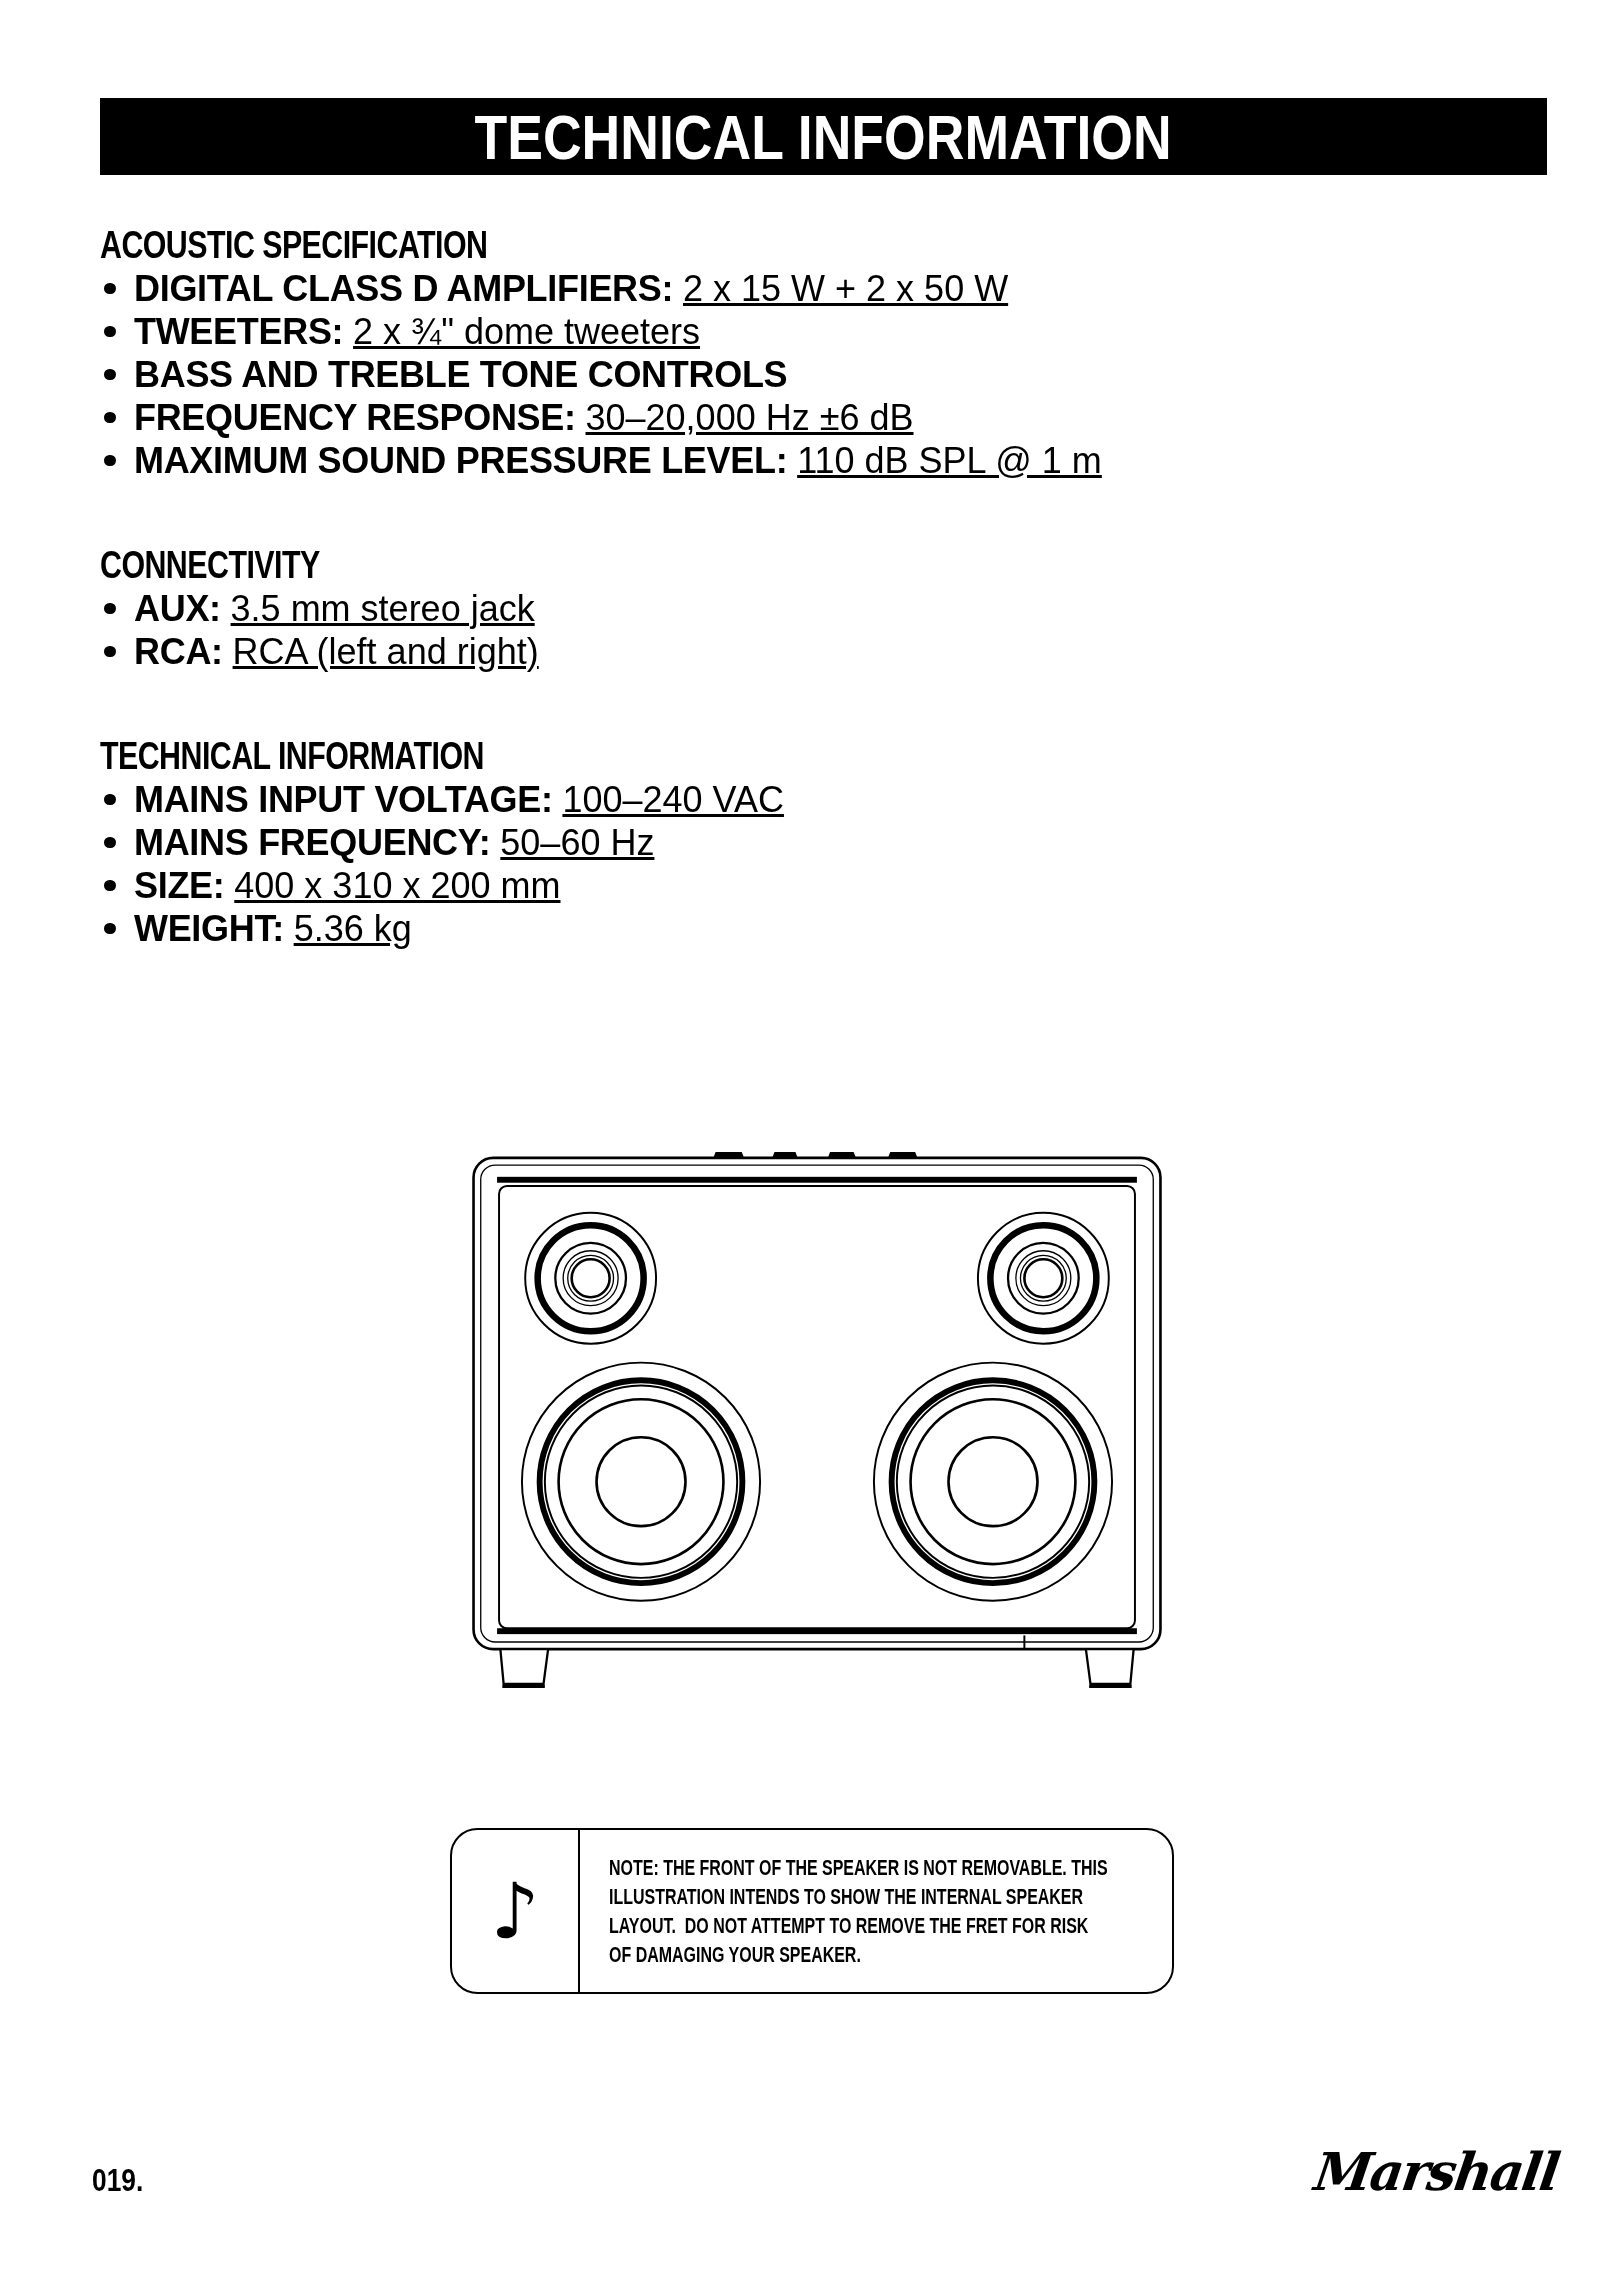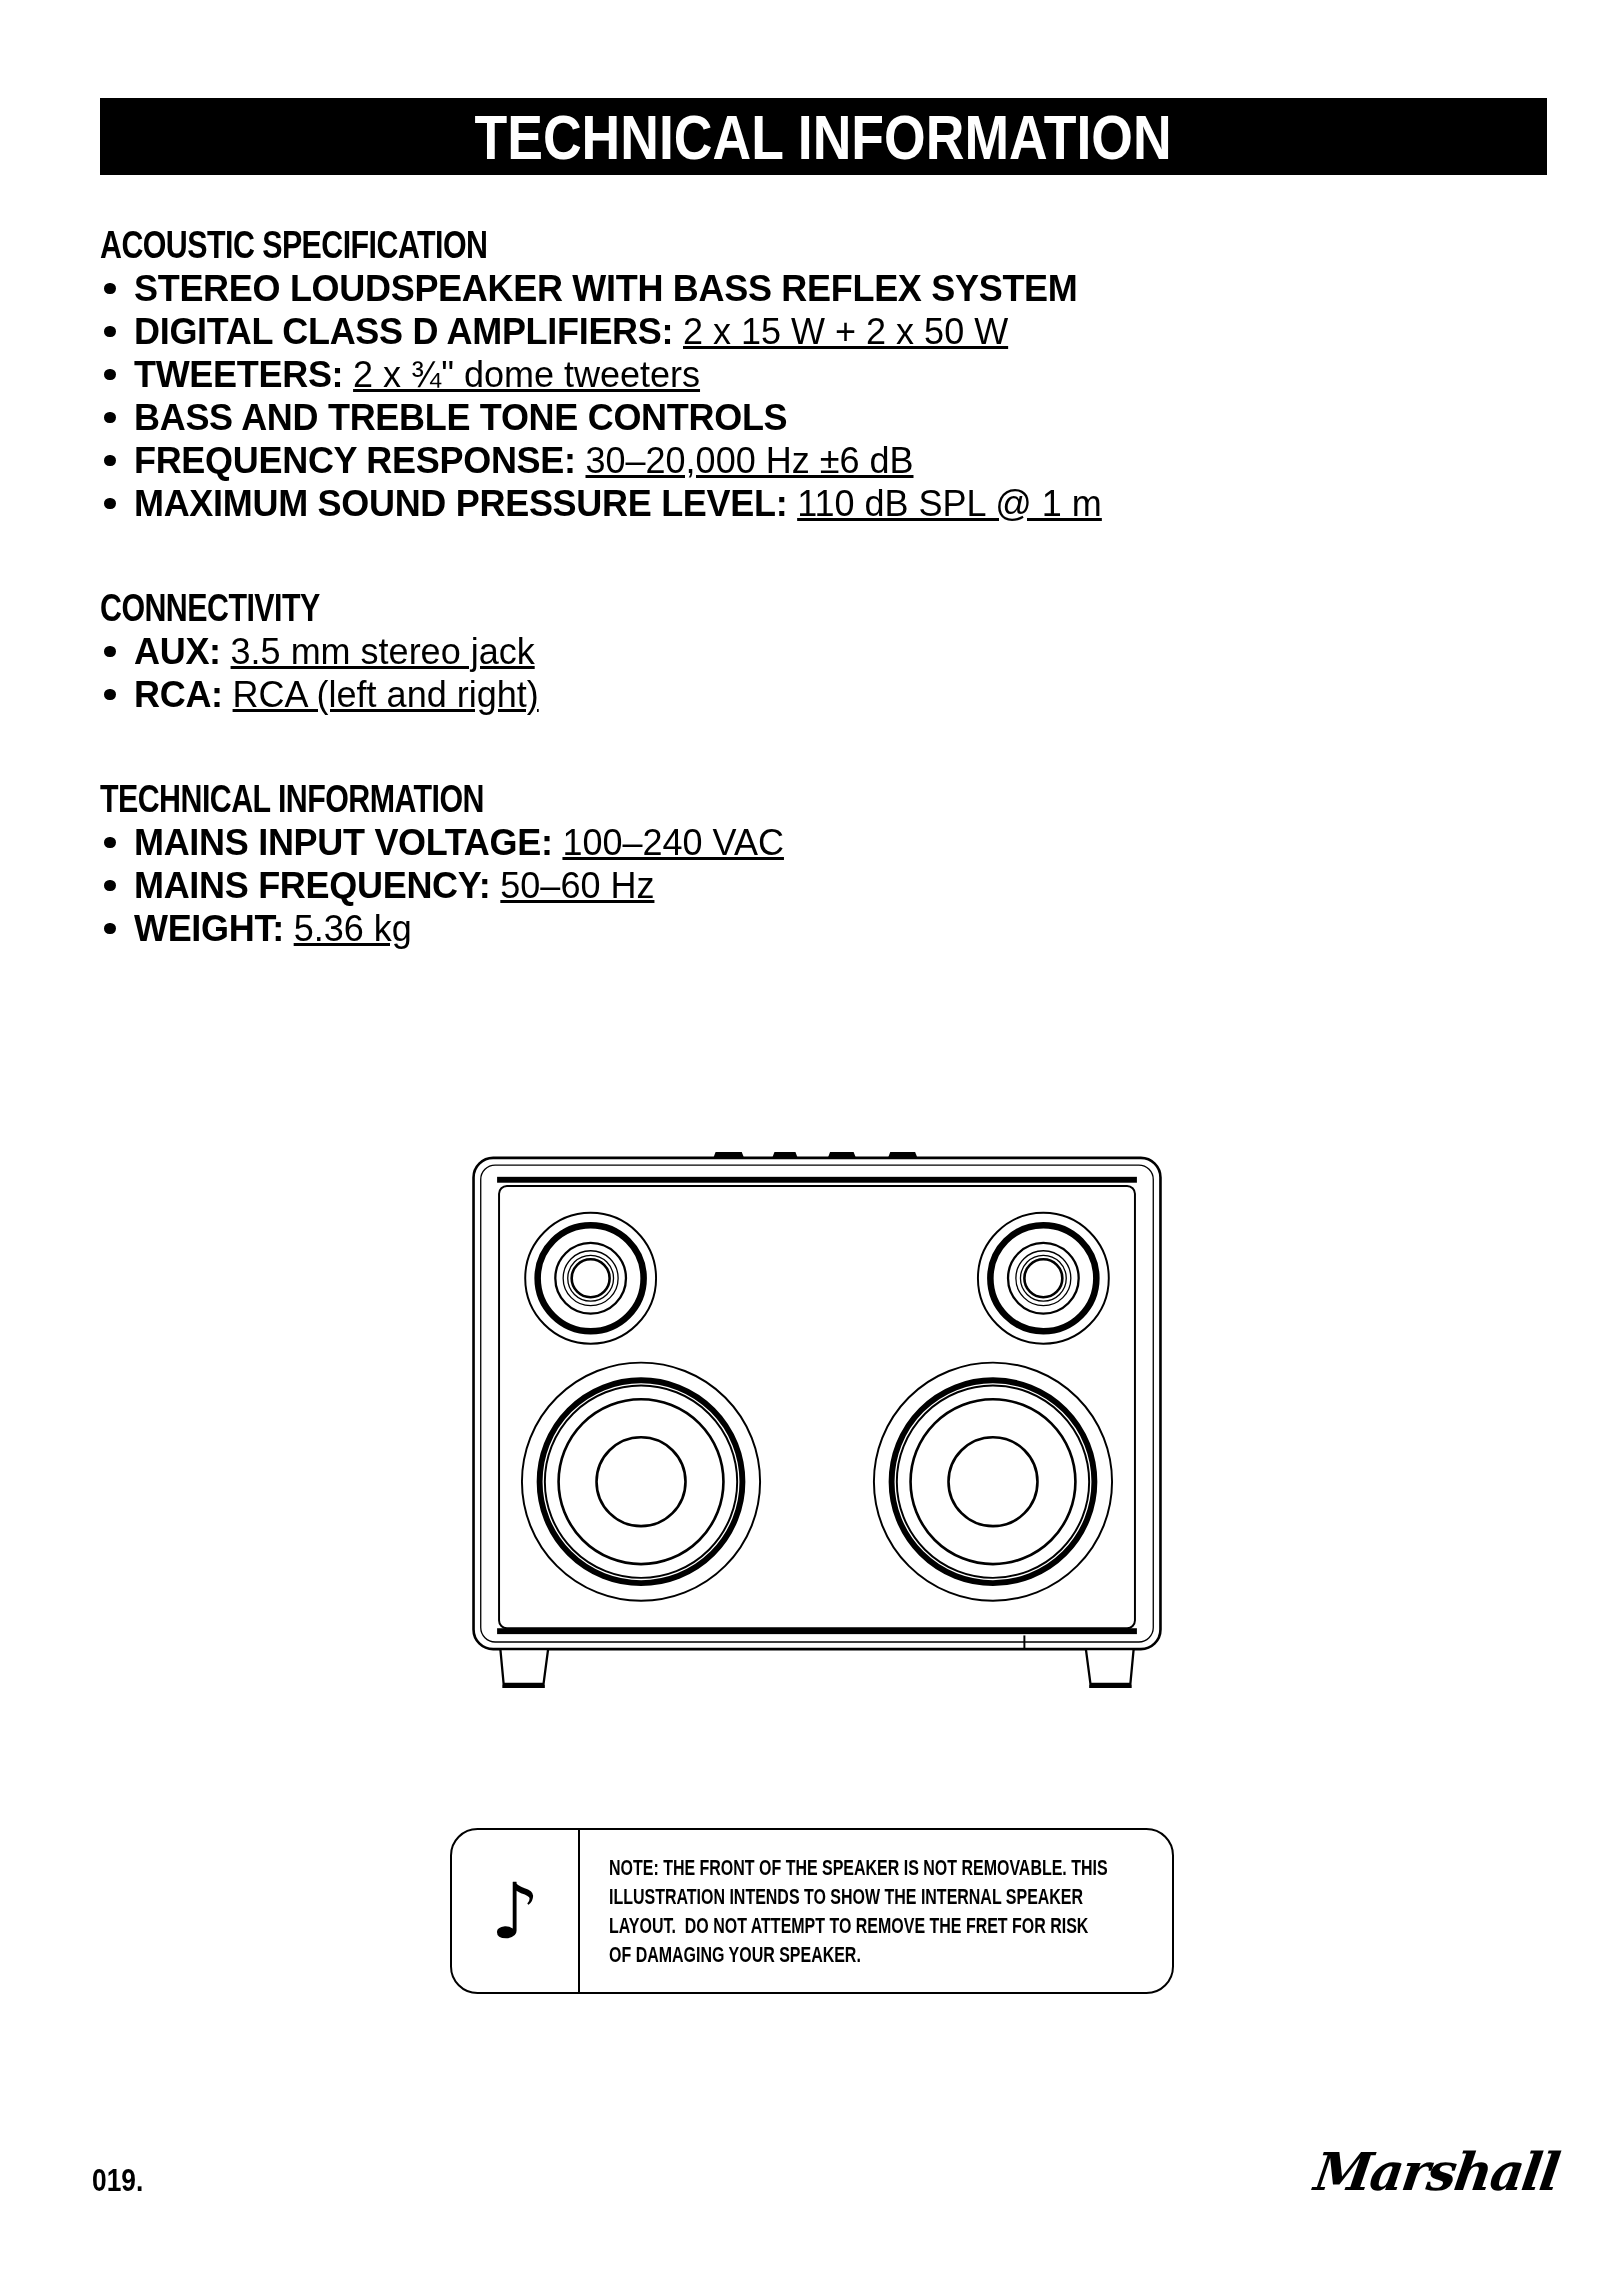--- a/index.html
+++ b/index.html
@@ -56,25 +56,20 @@
     <div class="title-text">TECHNICAL INFORMATION</div>
   </div>
 
   <div class="specs">
 
     <div class="sec-heading">
       <span>ACOUSTIC SPECIFICATION</span>
     </div>
     <div class="spec-line">
       <span class="bullet"></span>
-      <span class="lbl sup-marks">STEREO LOUDSPEAKER WITH BASS REFLEX SYSTEM</span>
-      <span class="val sup-marks"></span>
-    </div>
-    <div class="spec-line">
-      <span class="bullet"></span>
       <span class="lbl sup-marks">DIGITAL CLASS D AMPLIFIERS:</span>
       <span class="val sup-marks">2 x 15 W + 2 x 50 W</span>
     </div>
     <div class="spec-line">
       <span class="bullet"></span>
       <span class="lbl sup-marks">TWEETERS:</span>
       <span class="val sup-marks">2 x ¾" dome tweeters</span>
     </div>
     <div class="spec-line">
       <span class="bullet"></span>
@@ -111,20 +106,25 @@
     </div>
     <div class="spec-line">
       <span class="bullet"></span>
       <span class="lbl sup-marks">MAINS INPUT VOLTAGE:</span>
       <span class="val sup-marks">100–240 VAC</span>
     </div>
     <div class="spec-line">
       <span class="bullet"></span>
       <span class="lbl sup-marks">MAINS FREQUENCY:</span>
       <span class="val sup-marks">50–60 Hz</span>
+    </div>
+    <div class="spec-line">
+      <span class="bullet"></span>
+      <span class="lbl sup-marks">SIZE:</span>
+      <span class="val sup-marks">400 x 310 x 200 mm</span>
     </div>
     <div class="spec-line">
       <span class="bullet"></span>
       <span class="lbl sup-marks">WEIGHT:</span>
       <span class="val sup-marks">5.36 kg</span>
     </div>
   </div>
 
   <svg class="speaker" viewBox="0 0 1054 830" fill="none" stroke="#000">
 

